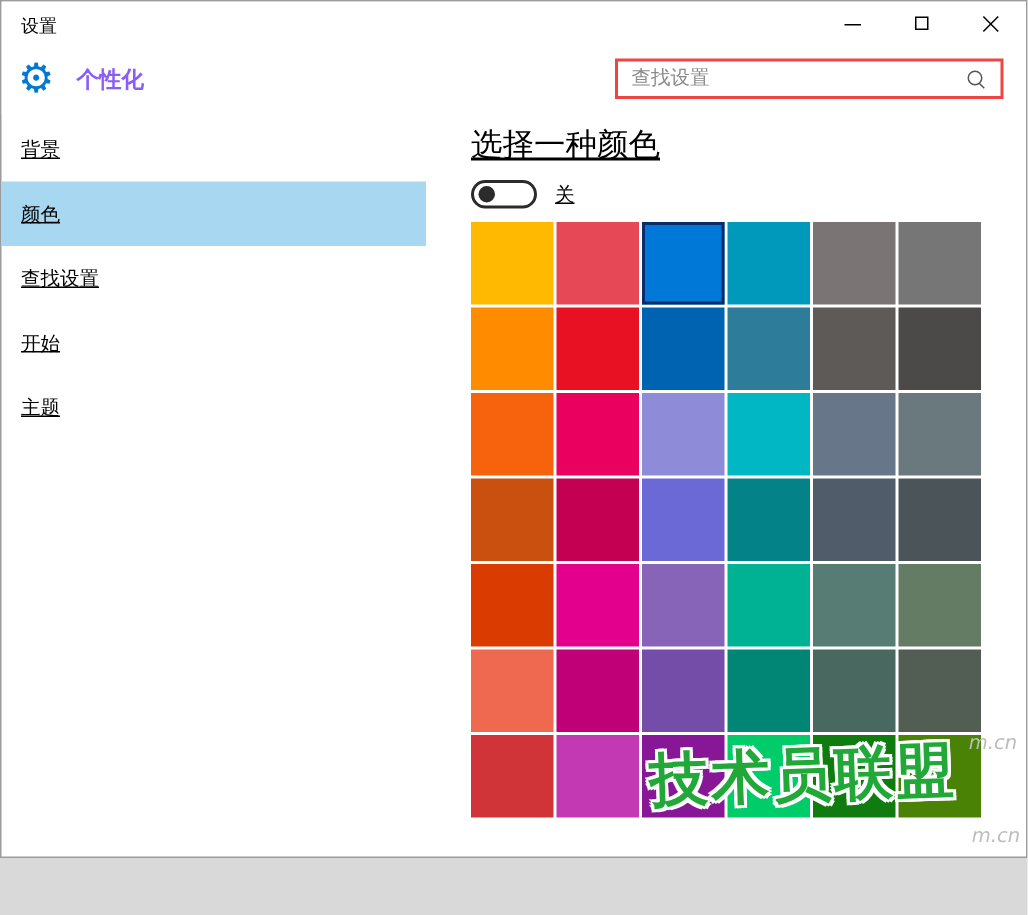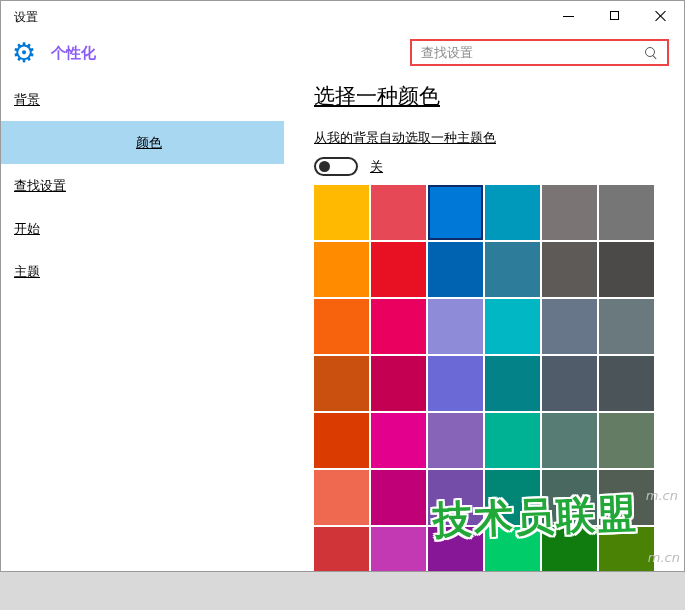--- a/index.html
+++ b/index.html
@@ -26,21 +26,21 @@
   .searchbox { position:absolute; right:15px; top:8px; width:259px; height:27px; border:2px solid #ef4444; background:#fff; }
   .searchbox input { position:absolute; left:0; top:0; width:100%; height:100%; border:none; outline:none; padding:0 30px 0 9px; font-size:13px; color:#333; font-family:inherit; background:transparent; }
   .searchbox input::placeholder { color:#8a8a8a; opacity:1; }
   .mag { position:absolute; right:9px; top:6px; width:13px; height:13px; cursor:pointer; }
   .mag::before { content:""; position:absolute; left:0; top:0; width:8px; height:8px; border:1.5px solid #555; border-radius:50%; }
   .mag::after { content:""; position:absolute; left:8px; top:8px; width:5px; height:0; border-top:1.5px solid #555; transform:rotate(45deg); transform-origin:left top; }
   
   .body { position:absolute; top:75px; left:0; right:0; bottom:0; display:flex;text-decoration:underline; }
   .sidebar { width:283px; padding-top:2px; flex:none; }
   .side-item { height:43px; display:flex; align-items:center; padding-left:13px; font-size:13px; color:#000; cursor:pointer; }
-  .side-item.active { background:#a8d7f2;justify-content:center; }
+  .side-item.active { background:#a8d7f2; }
   .content { margin-left:30px; flex:1; }
   .content h1 { font-size:21px; font-weight:400; color:#000000; margin-top:6px; }
   .auto-label { margin-top:19px; font-size:13px; color:#000; }
   .toggle-row { margin-top:10px; display:flex; align-items:center; }
   .toggle { width:44px; height:19px; border:2px solid #2b2b2b; border-radius:10px; position:relative; cursor:pointer; background:#fff; }
   .knob { position:absolute; left:3px; top:2px; width:11px; height:11px; border-radius:50%; background:#2b2b2b; }
   .toggle-state { margin-left:12px; font-size:13px; color:#000; }
   .accent-label { margin-top:17px; font-size:13px; color:#000; }
   .grid { margin-top:9px; display:grid; grid-template-columns:repeat(6,55px); gap:2px; width:342px; }
   .swatch { width:55px; height:55px; cursor:pointer; }
@@ -102,21 +102,20 @@
       <div class="side-item">
         <span>开始</span>
       </div>
       <div class="side-item">
         <span>主题</span>
       </div>
     </div>
 
     <div class="content">
       <h1>选择一种颜色</h1>
-      <div class="auto-label">从我的背景自动选取一种主题色</div>
       <div class="toggle-row">
         <div class="toggle">
           <span class="knob"></span>
         </div>
         <span class="toggle-state">关</span>
       </div>
       <div class="grid">
           <div class="swatch" style="background: rgb(255, 185, 0);"></div>
           <div class="swatch" style="background: rgb(231, 72, 86);"></div>
           <div class="swatch selected" style="background: rgb(0, 120, 215);"></div>

